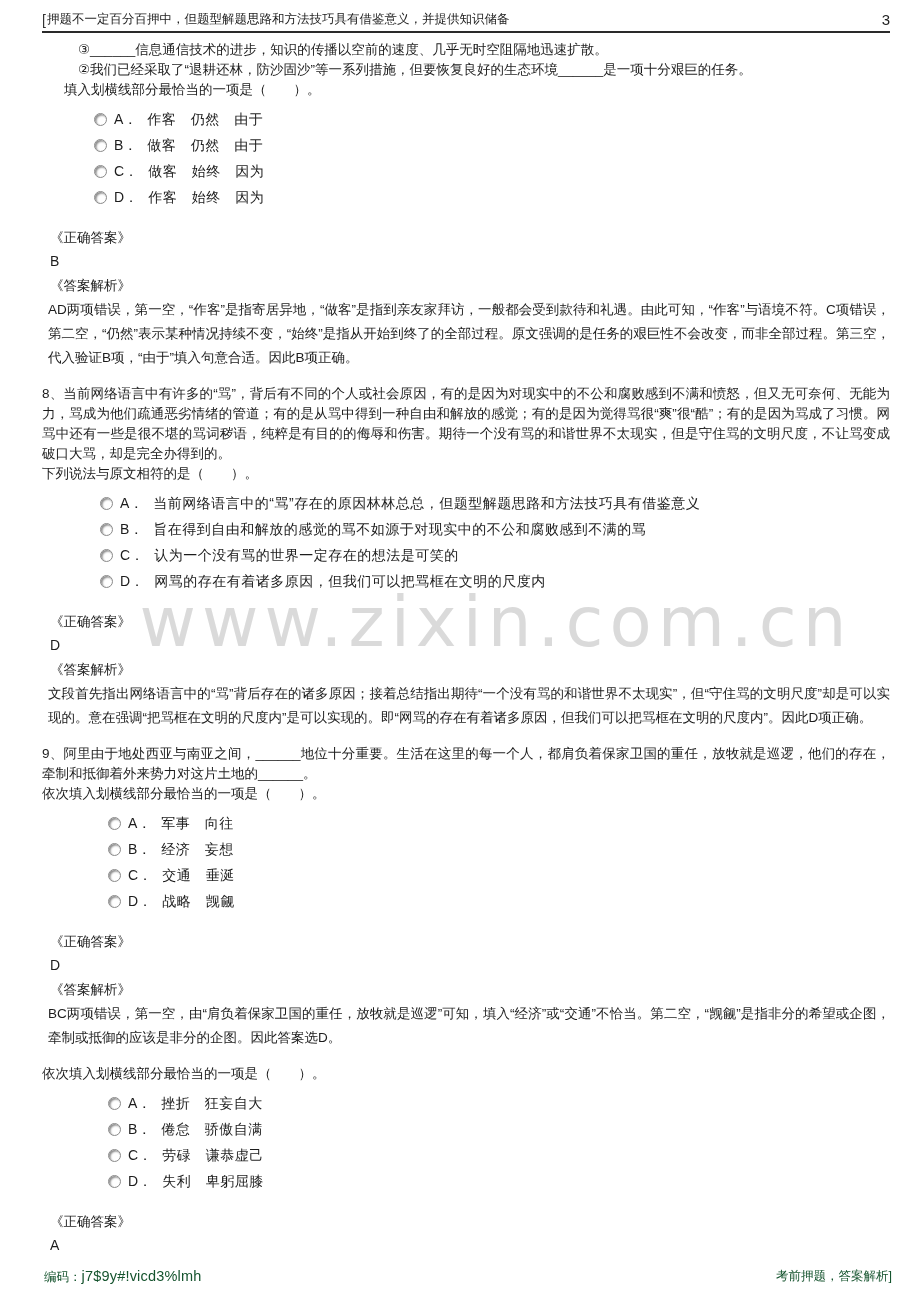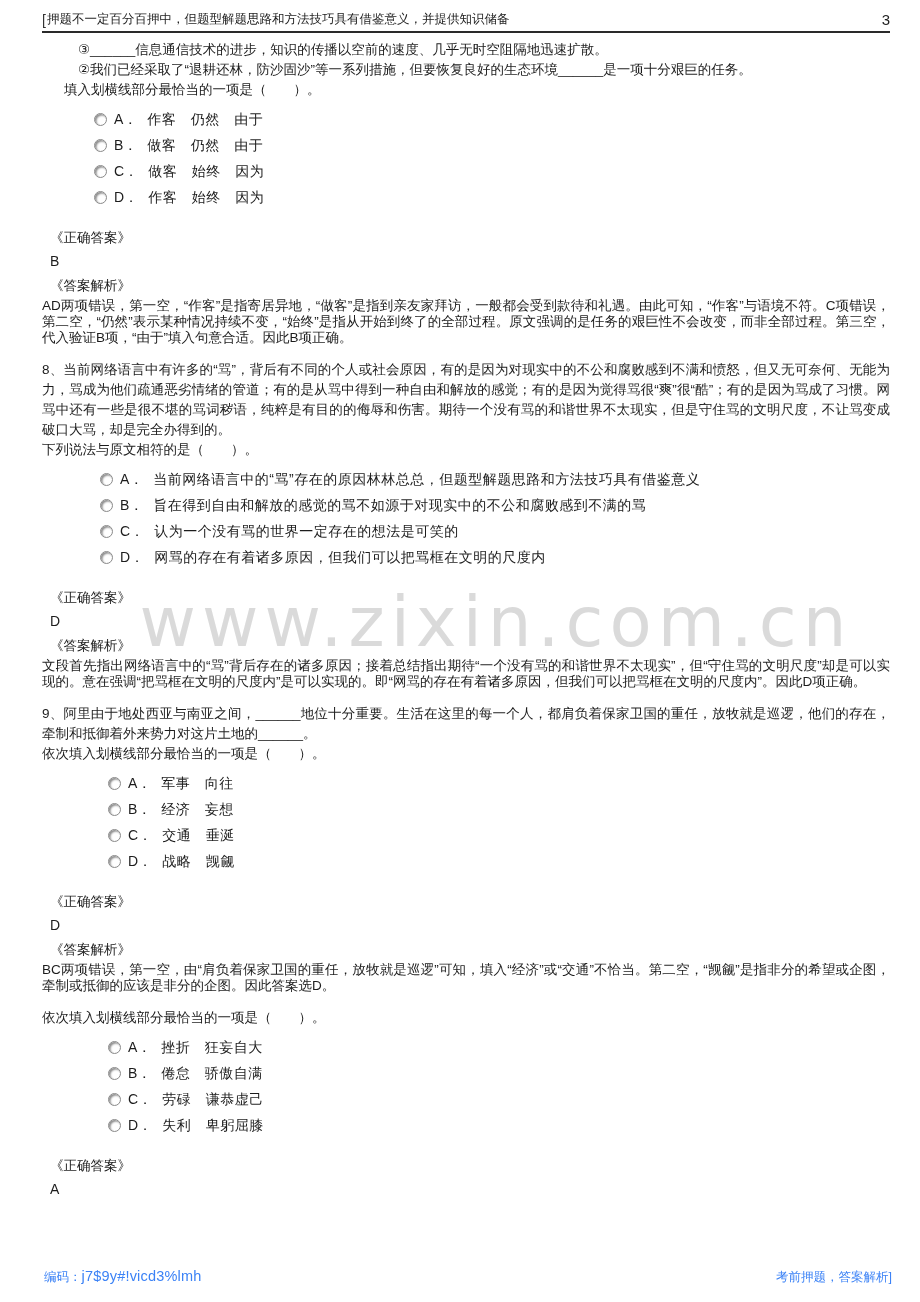--- a/index.html
+++ b/index.html
@@ -43,27 +43,27 @@
     width:11px;height:11px;min-width:11px;border-radius:50%;
     border:1px solid #8a8a8a;background:#fff;
     box-shadow:inset 1.5px 1.5px 2px rgba(0,0,0,.45), inset -1px -1px 1px rgba(255,255,255,.9);
     margin-right:7px;cursor:pointer;
   }
   .opt-label{margin-right:10px;}
   .opt-text{letter-spacing:.5px;}
   .ansblock{margin-top:18px;}
   .ans-h{margin-left:8px;line-height:20px;}
   .ans-v{margin:3px 0 5px 8px;font-size:14px;line-height:20px;}
-  .ans-a{margin:2px 0 0 0;text-align:justify;line-height:16px;}
+  .ans-a{margin:2px 0 0 6px;text-align:justify;line-height:24px;}
   .qgap{margin-top:14px;}
   
   .footer{
     position:absolute;left:44px;right:28px;bottom:16px;z-index:2;
-    display:flex;justify-content:space-between;align-items:flex-end;
-    font-size:12.5px;color:#3b82f6;
+    display:flex;justify-content:space-between;align-items:flex-start;
+    font-size:12.5px;color:#14532d;
   }
   .footer .code{font-size:14.5px;letter-spacing:.2px;}
 </style>
 </head>
 <body>
 
 <div class="page">
 
   <div class="watermark">www.zixin.com.cn</div>
 

